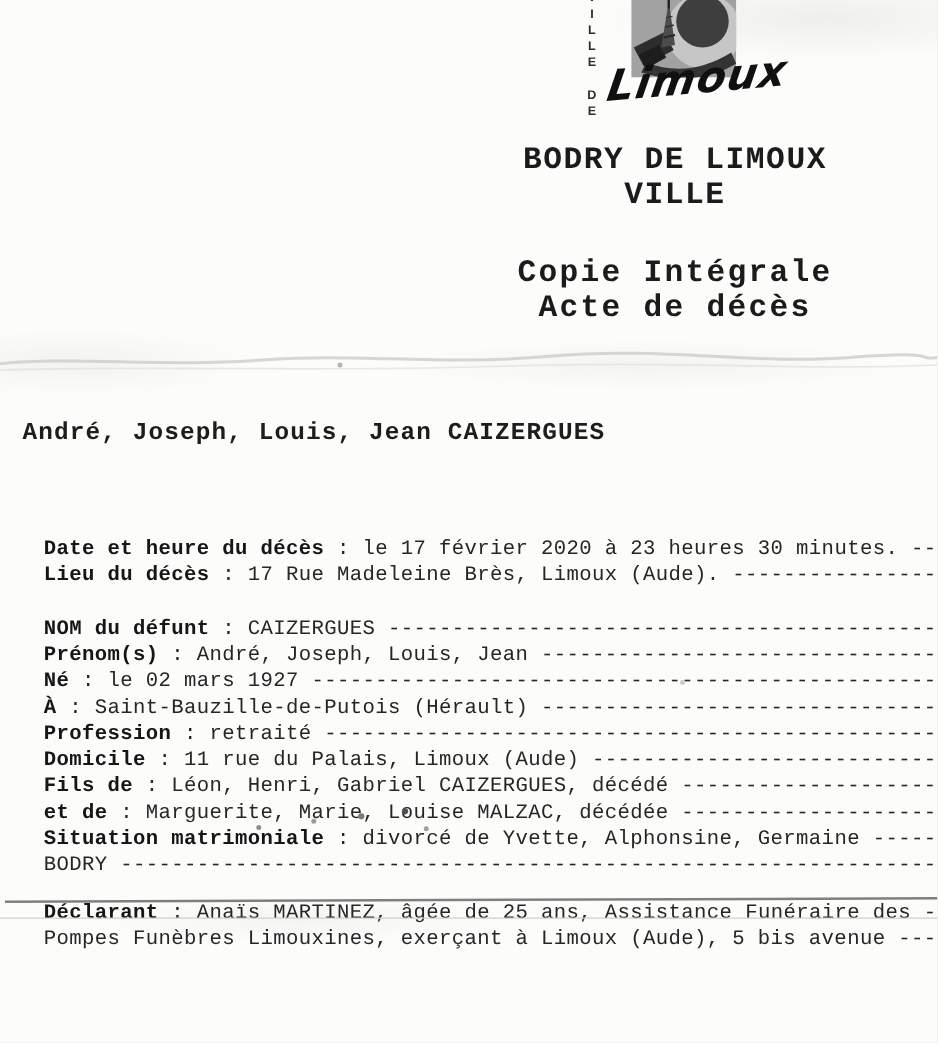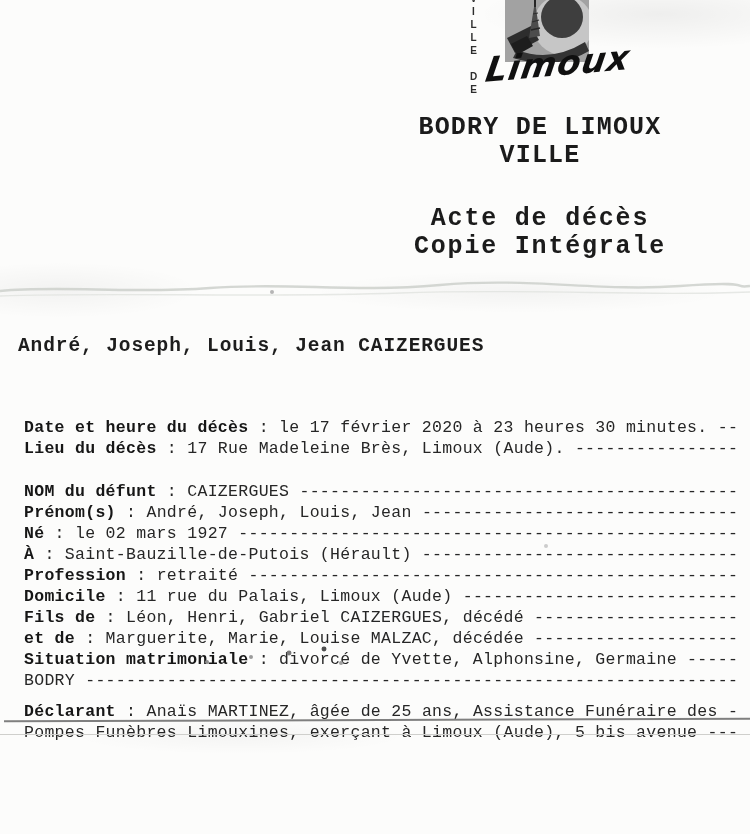--- a/index.html
+++ b/index.html
@@ -78,21 +78,21 @@
     color:#262626; white-space:pre;
   }
   .act-h1 {
     font-weight:bold; font-size:19.5px; letter-spacing:1px;
     line-height:22px; margin:0 0 34px 0; color:#1d1d1d;
   }
   .act-h2 {
     font-weight:bold; font-size:19.5px; letter-spacing:0.9px;
     line-height:22px; margin:0 0 12px 0; color:#1d1d1d;
   }
-  .para { margin:6px;font-family:Liberation Mono, monospace; }
+  .para { margin:17px;font-family:Liberation Mono, monospace; }
   .para-deces     { margin-bottom:22px; }
   .para-defunt    { margin-bottom:10px; }
   .para-declarant { margin-bottom:14px; }
   .line { height:21px; }
   .b { font-weight:bold; color:#161616; }
 </style>
 </head>
 <body>
 
 <div class="page">
@@ -121,22 +121,22 @@
     </svg>
     <div class="logo-script">Limoux</div>
   </div>
 
   <div class="title-block">
     <div>BODRY DE LIMOUX</div>
     <div>VILLE</div>
   </div>
 
   <div class="doc-type">
+    <div>Copie Intégrale</div>
     <div>Acte de décès</div>
-    <div>Copie Intégrale</div>
   </div>
 
   <svg class="crease" width="750" height="26" viewBox="0 0 750 26">
     <path d="M0 15 C 60 9, 130 18, 210 12 S 350 17, 440 9 S 600 16, 680 10 S 730 13, 750 10" stroke="#ccd0cb" stroke-width="2.4" fill="none" opacity="0.85"></path>
     <path d="M0 20 C 120 16, 260 22, 400 17 S 640 21, 750 16" stroke="#dddfdb" stroke-width="1.4" fill="none" opacity="0.7"></path>
   </svg>
 
   <div class="act-body">
     <div class="act-h2">André, Joseph, Louis, Jean CAIZERGUES</div>
     <div id="paragraphs"><div class="para para-deces"><div class="line"><span class="b">Date et heure du décès</span><span> : le 17 février 2020 à 23 heures 30 minutes. --</span></div><div class="line"><span class="b">Lieu du décès</span><span> : 17 Rue Madeleine Brès, Limoux (Aude). ----------------</span></div></div><div class="para para-defunt"><div class="line"><span class="b">NOM du défunt</span><span> : CAIZERGUES -------------------------------------------</span></div><div class="line"><span class="b">Prénom(s)</span><span> : André, Joseph, Louis, Jean -------------------------------</span></div><div class="line"><span class="b">Né</span><span> : le 02 mars 1927 -------------------------------------------------</span></div><div class="line"><span class="b">À</span><span> : Saint-Bauzille-de-Putois (Hérault) -------------------------------</span></div><div class="line"><span class="b">Profession</span><span> : retraité ------------------------------------------------</span></div><div class="line"><span class="b">Domicile</span><span> : 11 rue du Palais, Limoux (Aude) ---------------------------</span></div><div class="line"><span class="b">Fils de</span><span> : Léon, Henri, Gabriel CAIZERGUES, décédé --------------------</span></div><div class="line"><span class="b">et de</span><span> : Marguerite, Marie, Louise MALZAC, décédée --------------------</span></div><div class="line"><span class="b">Situation matrimoniale</span><span> : divorcé de Yvette, Alphonsine, Germaine -----</span></div><div class="line"><span>BODRY ----------------------------------------------------------------</span></div></div><div class="para para-declarant"><div class="line"><span class="b">Déclarant</span><span> : Anaïs MARTINEZ, âgée de 25 ans, Assistance Funéraire des -</span></div><div class="line"><span>Pompes Funèbres Limouxines, exerçant à Limoux (Aude), 5 bis avenue ---</span></div></div></div>

